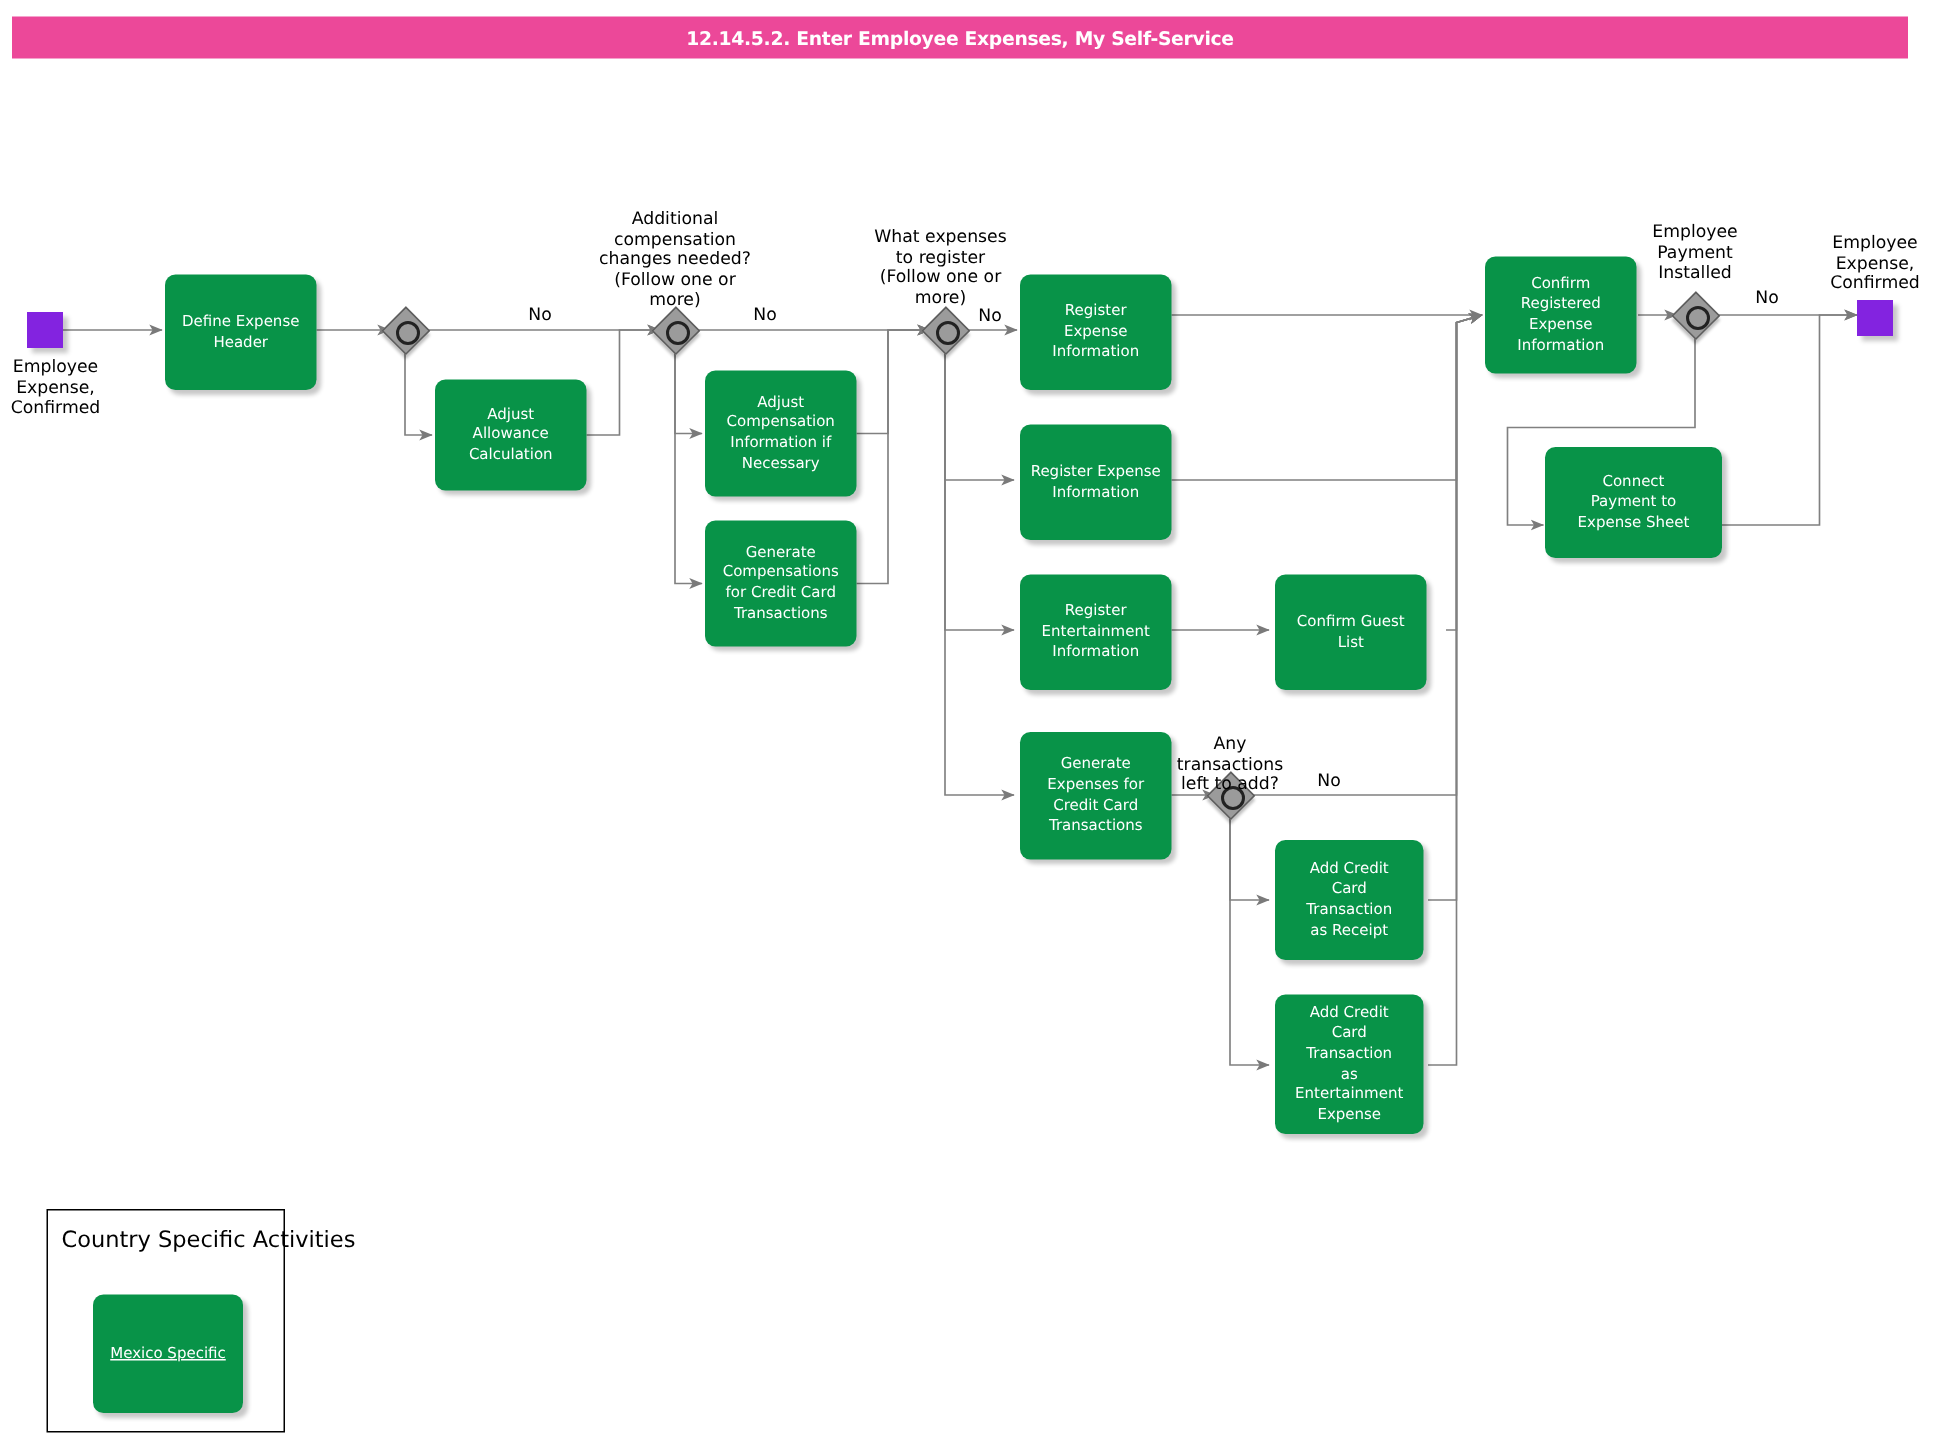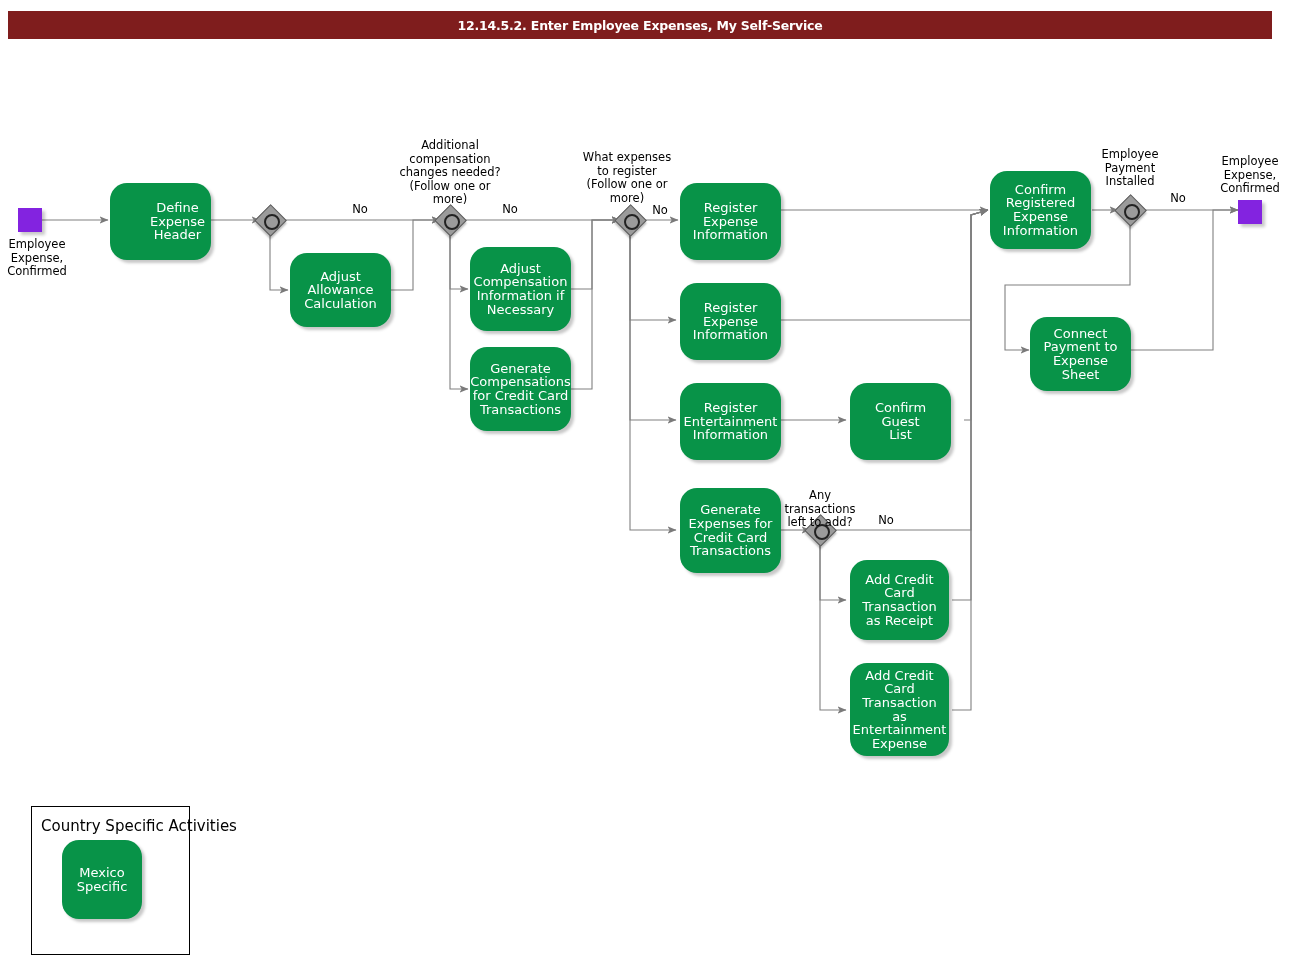--- a/index.html
+++ b/index.html
@@ -4,31 +4,31 @@
 <style>
   html,body{margin:0;padding:0;background:#ffffff;}
   body{width:1296px;height:965px;position:relative;
        font-family:"DejaVu Sans","Liberation Sans",sans-serif;
        -webkit-font-smoothing:antialiased;}
 
   #canvas{position:absolute;left:0;top:0;width:1296px;height:965px;overflow:hidden;}
 
   
   .titlebar{position:absolute;left:8px;top:11px;width:1264px;height:28px;
-            background:#7f1d1d;color:#ffffff;display:flex;align-items:center;
+            background:#ec4899;color:#ffffff;display:flex;align-items:center;
             justify-content:center;font-size:12.5px;font-weight:bold;
             letter-spacing:-0.2px;}
 
   
   #edges{position:absolute;left:0;top:0;width:1296px;height:965px;}
 
   
-  .task{position:absolute;background:#089348;border-radius:17px;color:#ffffff;
+  .task{position:absolute;background:#089348;border-radius:7px;color:#ffffff;
         display:flex;align-items:center;justify-content:center;text-align:center;
-        font-size:13px;line-height:13.6px;padding:2px 6px;box-sizing:border-box;
+        font-size:10px;line-height:13.6px;padding:2px 6px;box-sizing:border-box;
         box-shadow:3px 3px 3px rgba(0,0,0,.22);}
 
   
   .event{position:absolute;width:24px;height:24px;background:#8323E0;
          box-shadow:3px 3px 3px rgba(0,0,0,.22);}
 
   
   .gw{position:absolute;width:30px;height:30px;}
   .gw .dia{position:absolute;left:0;top:0;width:21.2px;height:21.2px;
            background:#9b9b9b;border:1px solid #5d5d5d;
@@ -39,21 +39,21 @@
 
   
   .lbl{position:absolute;color:#000000;font-size:11.5px;line-height:13.6px;
        text-align:center;white-space:pre-line;}
   .edgelbl{position:absolute;color:#000000;font-size:11.5px;text-align:center;}
 
   
   .legend{position:absolute;left:31px;top:806px;width:159px;height:149px;
           background:#ffffff;border:1px solid #000000;box-sizing:border-box;}
   .legend-title{position:absolute;left:41px;top:817px;font-size:15px;color:#000;}
-  .legend-task{position:absolute;left:62px;top:840px;width:80px;height:79px;}
+  .legend-task{position:absolute;left:62px;top:863px;width:100px;height:79px;text-decoration:underline;}
 </style>
 </head>
 <body>
 
 <div id="canvas">
 
   <div class="titlebar">12.14.5.2. Enter Employee Expenses, My Self-Service</div>
 
   <svg id="edges" viewBox="0 0 1296 965" xmlns="http://www.w3.org/2000/svg">
     <defs>
@@ -169,21 +169,21 @@
 
   <div class="gw" style="left:1115px;top:195px;">
     <div class="dia"></div>
     <div class="ring"></div>
   </div>
   <div class="lbl" style="left: 1080px; top: 148px; width: 100px; white-space: pre-line;">Employee
 Payment
 Installed</div>
   <div class="edgelbl" style="left:1158px;top:191px;width:40px;">No</div>
 
-  <div class="task" style="left: 110px; top: 183px; width: 101px; height: 77px; white-space: pre-line; padding-left: 40px;">Define Expense
+  <div class="task" style="left: 110px; top: 183px; width: 101px; height: 77px; white-space: pre-line;">Define Expense
 Header</div>
 
   <div class="task" style="left: 290px; top: 253px; width: 101px; height: 74px; white-space: pre-line;">Adjust
 Allowance
 Calculation</div>
 
   <div class="task" style="left: 470px; top: 247px; width: 101px; height: 84px; white-space: pre-line;">Adjust
 Compensation
 Information if
 Necessary</div>
@@ -222,21 +222,21 @@
 Transaction
 as
 Entertainment
 Expense</div>
 
   <div class="task" style="left: 990px; top: 171px; width: 101px; height: 78px; white-space: pre-line;">Confirm
 Registered
 Expense
 Information</div>
 
-  <div class="task" style="left: 1030px; top: 317px; width: 101px; height: 74px; white-space: pre-line;">Connect
+  <div class="task" style="left: 1030px; top: 298px; width: 118px; height: 74px; white-space: pre-line;">Connect
 Payment to
 Expense Sheet</div>
 
   <div class="legend"></div>
   <div class="legend-title">Country Specific Activities</div>
   <div class="task legend-task" style="white-space: pre-line;">Mexico Specific</div>
 
 </div>
 
 </body></html>

